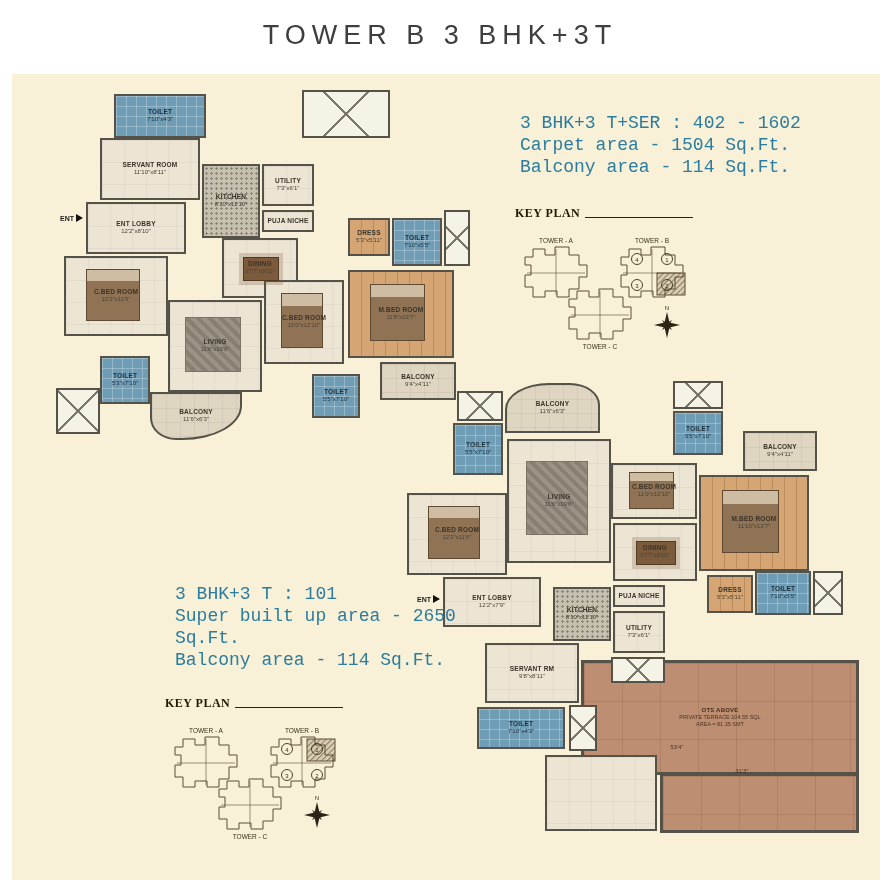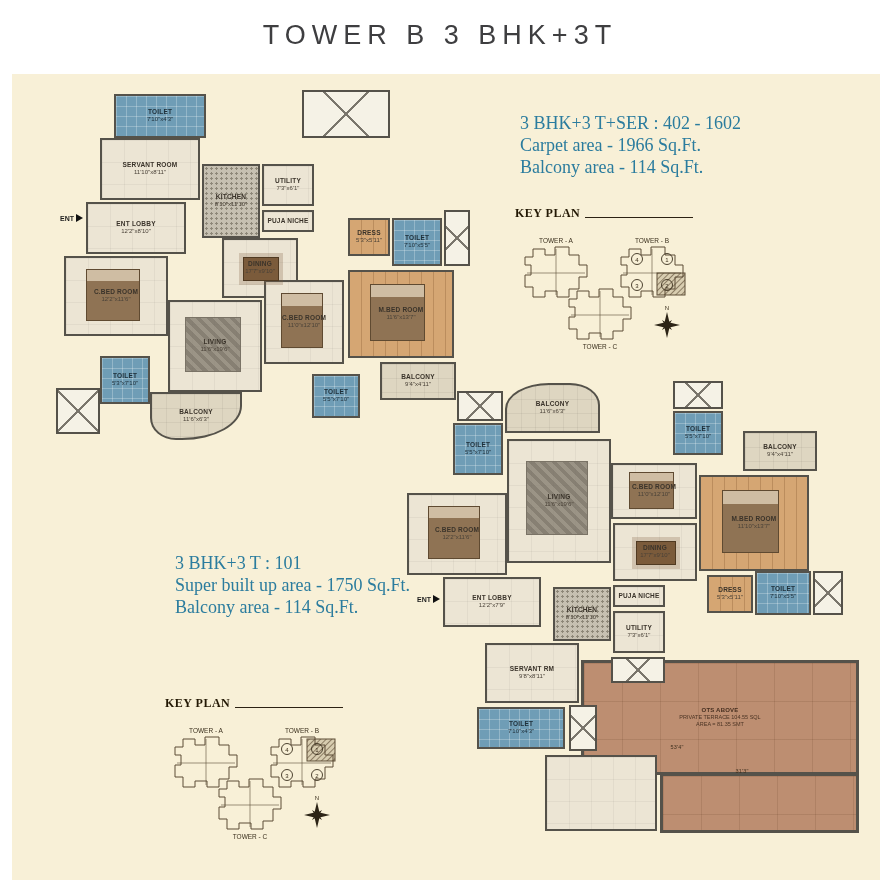--- a/index.html
+++ b/index.html
@@ -51,21 +51,21 @@
   .furn-bed{left:20%;top:14%;width:52%;height:66%;border:1px solid #5f4a31;
      background:linear-gradient(180deg,#cfbda3 0 22%,#8f7354 22% 100%)}
   .furn-table{left:26%;top:30%;width:48%;height:40%;background:#7b5b3b;border:1px solid #503a22;
      box-shadow:0 0 0 4px rgba(123,91,59,.25)}
   .furn-rug{left:17%;top:17%;width:60%;height:60%;border:1px solid #5e574b;opacity:.8;
      background:repeating-linear-gradient(45deg,#878073 0 4px,#6f685c 4px 8px)}
   .ent{position:absolute;display:flex;align-items:center;gap:2px;font-size:7px;
      font-weight:bold;color:#1c1c1c;z-index:5}
   .ent .tri{width:0;height:0;border-top:4px solid transparent;border-bottom:4px solid transparent;
      border-left:7px solid #111}
-  .unit-info{position:absolute;font-family:Liberation Serif, serif;color:var(--teal)}
+  .unit-info{position:absolute;font-family:Liberation Mono, monospace;color:var(--teal)}
   .unit-info div{font-size:18px;line-height:22px}
   .keyplan{position:absolute}
   .kp-head{display:flex;align-items:flex-end;width:100%}
   .kp-title{font-family:"Liberation Serif",serif;font-weight:bold;font-size:12px;
      color:#231804;letter-spacing:.5px}
   .kp-rule{flex:1;border-bottom:1.3px solid #2c2213;margin:0 0 3px 5px}
   svg.kp{display:block;margin-top:2px}
   svg.kp text{font-family:"Liberation Sans",sans-serif;font-size:6.5px;fill:var(--kptext)}
   svg.kp .blob{fill:none;stroke:var(--kpline);stroke-width:1}
   svg.kp .inner{fill:none;stroke:var(--kpline);stroke-width:.6}
@@ -328,27 +328,27 @@
       </div>
     </div>
     <div class="ent" style="left: 12px; top: 220px;">
       <span>ENT</span>
       <span class="tri"></span>
     </div>
   </div>
 
 <div class="unit-info" style="left:520px;top:112px;width:340px">
   <div>3 BHK+3 T+SER : 402 - 1602</div>
-  <div>Carpet area - 1966 Sq.Ft.</div>
+  <div>Carpet area - 1504 Sq.Ft.</div>
   <div>Balcony area - 114 Sq.Ft.</div>
 </div>
 
-<div class="unit-info" style="left:175px;top:552px;width:300px">
+<div class="unit-info" style="left:175px;top:583px;width:300px">
   <div>3 BHK+3 T : 101</div>
-  <div>Super built up area - 1750 Sq.Ft.</div>
+  <div>Super built up area - 2650 Sq.Ft.</div>
   <div>Balcony area - 114 Sq.Ft.</div>
 </div>
 
 <div class="keyplan" style="left:515px;top:206px;width:178px">
   <div class="kp-head">
     <span class="kp-title">KEY PLAN</span>
     <span class="kp-rule"></span>
   </div>
   <svg class="kp" width="178" height="128" viewBox="0 0 178 128">
     <defs>

